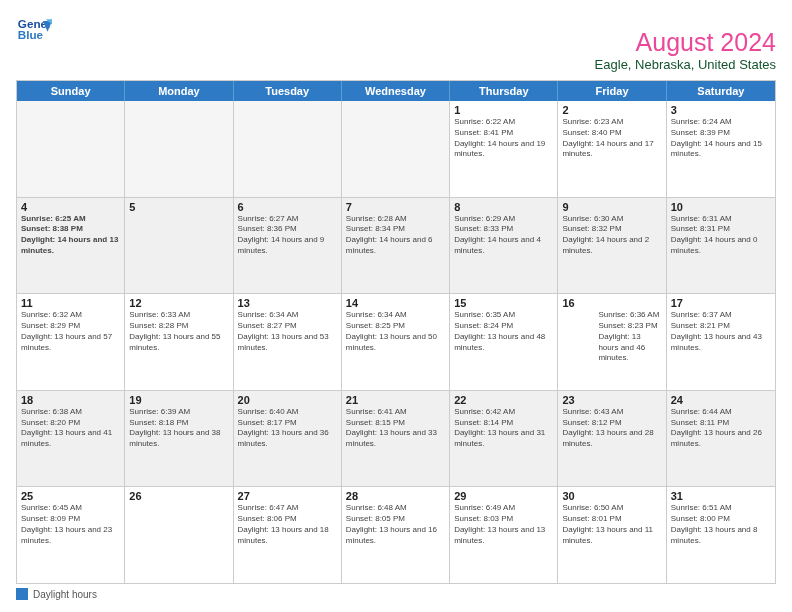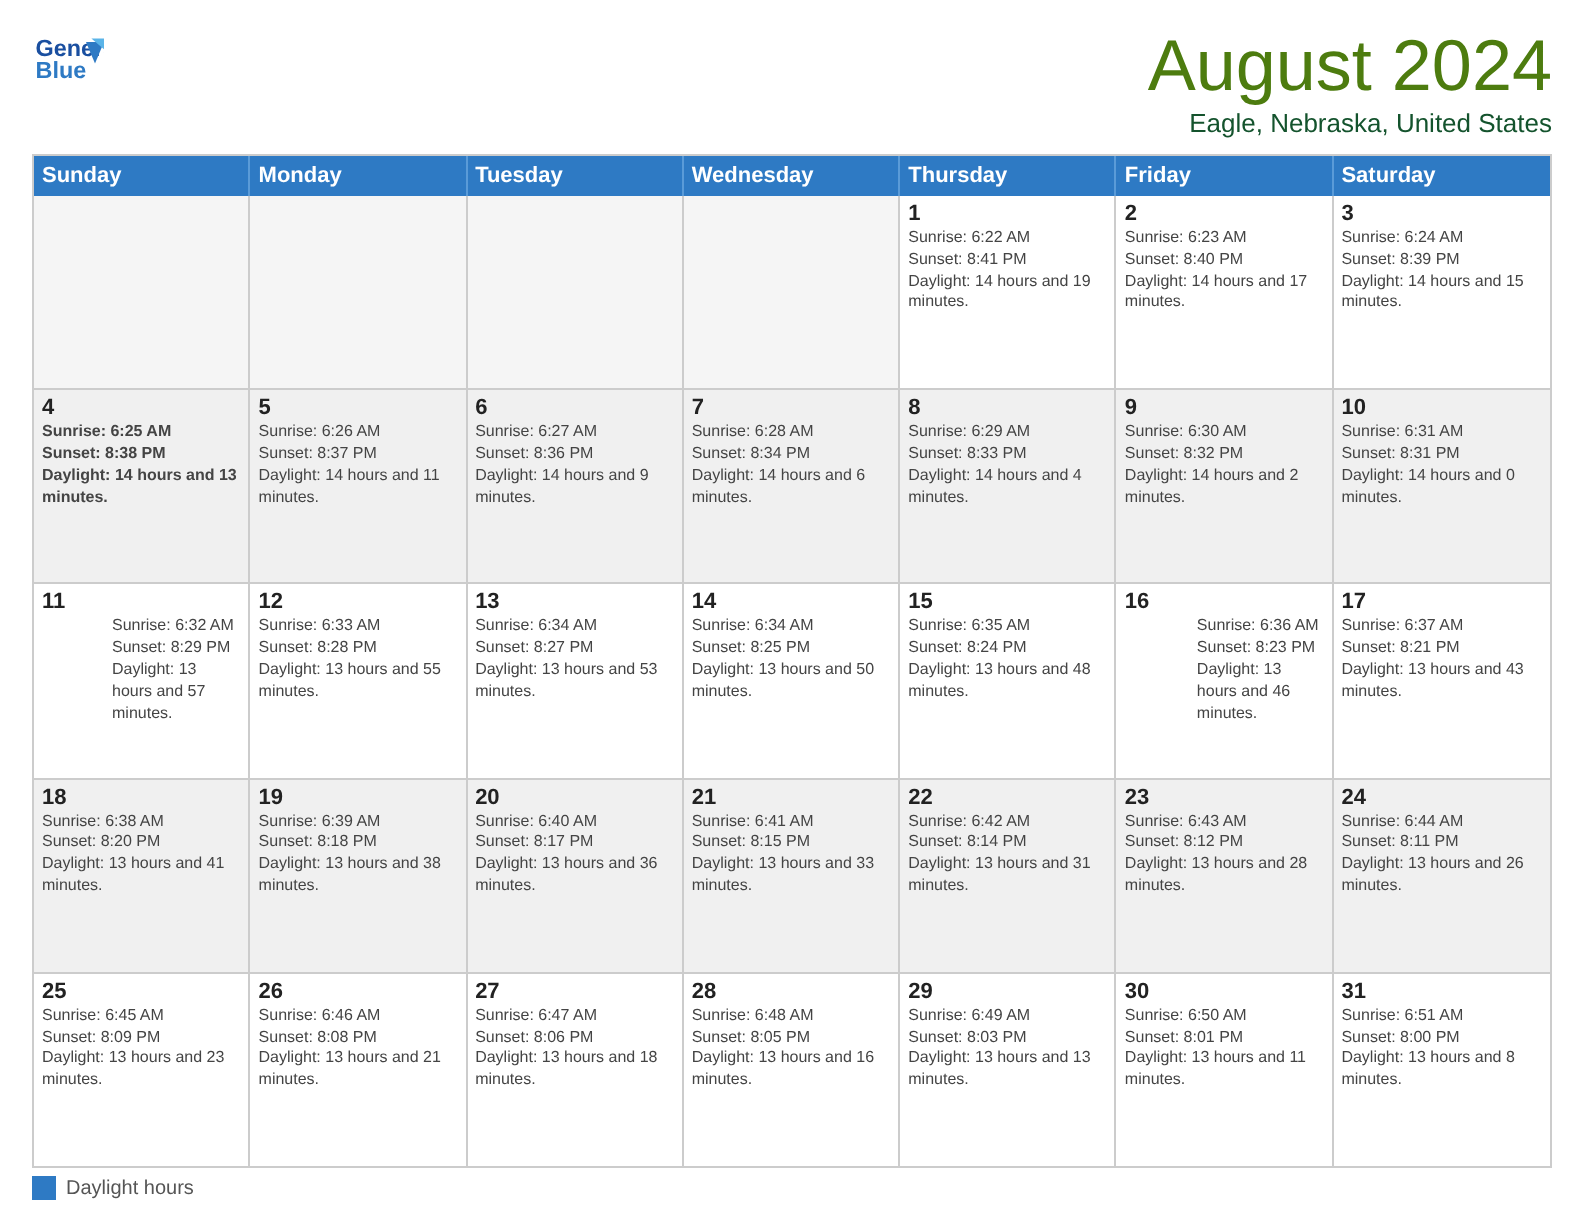--- a/index.html
+++ b/index.html
@@ -29,23 +29,24 @@
     }
     .logo-icon {
       width: 36px;
       height: 36px;
       margin-right: 4px;
     }
     .title-area {
       text-align: right;
     }
     .month-title {
-      font-size: 36px;
+      font-size: 25px;
       font-weight: 300;
-      color: #4d7c0f;
+      color: #ec4899;
+      margin-top: 16px;
     }
     .location {
       font-size: 13px;
       color: #14532d;
     }
     .calendar {
       flex: 1;
       display: flex;
       flex-direction: column;
       border: 1px solid #ccc;
@@ -53,21 +54,21 @@
     .cal-header {
       display: grid;
       grid-template-columns: repeat(7, 1fr);
       background: #2e7ac4;
     }
     .cal-header-cell {
       color: #fff;
       font-size: 11px;
       font-weight: bold;
       padding: 4px 4px;
-      text-align: left;
+      text-align: center;
       border-right: 1px solid #5a9bd8;
     }
     .cal-header-cell:last-child { border-right: none; }
     .cal-body {
       flex: 1;
       display: flex;
       flex-direction: column;
     }
     .cal-row {
       display: grid;
@@ -171,23 +172,20 @@
         </div>
         <div class="cal-row">
           <div class="cal-cell shaded">
             <span class="day-num">4</span>
             <div class="cell-info" style="white-space: pre-line; font-weight: bold;">Sunrise: 6:25 AM
 Sunset: 8:38 PM
 Daylight: 14 hours and 13 minutes.</div>
           </div>
           <div class="cal-cell shaded">
             <span class="day-num">5</span>
-            <div class="cell-info" style="white-space: pre-line;">Sunrise: 6:26 AM
-Sunset: 8:37 PM
-Daylight: 14 hours and 11 minutes.</div>
           </div>
           <div class="cal-cell shaded">
             <span class="day-num">6</span>
             <div class="cell-info" style="white-space: pre-line;">Sunrise: 6:27 AM
 Sunset: 8:36 PM
 Daylight: 14 hours and 9 minutes.</div>
           </div>
           <div class="cal-cell shaded">
             <span class="day-num">7</span>
             <div class="cell-info" style="white-space: pre-line;">Sunrise: 6:28 AM
@@ -209,21 +207,21 @@
           <div class="cal-cell shaded">
             <span class="day-num">10</span>
             <div class="cell-info" style="white-space: pre-line;">Sunrise: 6:31 AM
 Sunset: 8:31 PM
 Daylight: 14 hours and 0 minutes.</div>
           </div>
         </div>
         <div class="cal-row">
           <div class="cal-cell">
             <span class="day-num">11</span>
-            <div class="cell-info" style="white-space: pre-line; margin-left: 35px;">Sunrise: 6:32 AM
+            <div class="cell-info" style="white-space: pre-line;">Sunrise: 6:32 AM
 Sunset: 8:29 PM
 Daylight: 13 hours and 57 minutes.</div>
           </div>
           <div class="cal-cell">
             <span class="day-num">12</span>
             <div class="cell-info" style="white-space: pre-line;">Sunrise: 6:33 AM
 Sunset: 8:28 PM
 Daylight: 13 hours and 55 minutes.</div>
           </div>
           <div class="cal-cell">
@@ -303,23 +301,20 @@
         </div>
         <div class="cal-row">
           <div class="cal-cell">
             <span class="day-num">25</span>
             <div class="cell-info" style="white-space: pre-line;">Sunrise: 6:45 AM
 Sunset: 8:09 PM
 Daylight: 13 hours and 23 minutes.</div>
           </div>
           <div class="cal-cell">
             <span class="day-num">26</span>
-            <div class="cell-info" style="white-space: pre-line;">Sunrise: 6:46 AM
-Sunset: 8:08 PM
-Daylight: 13 hours and 21 minutes.</div>
           </div>
           <div class="cal-cell">
             <span class="day-num">27</span>
             <div class="cell-info" style="white-space: pre-line;">Sunrise: 6:47 AM
 Sunset: 8:06 PM
 Daylight: 13 hours and 18 minutes.</div>
           </div>
           <div class="cal-cell">
             <span class="day-num">28</span>
             <div class="cell-info" style="white-space: pre-line;">Sunrise: 6:48 AM

